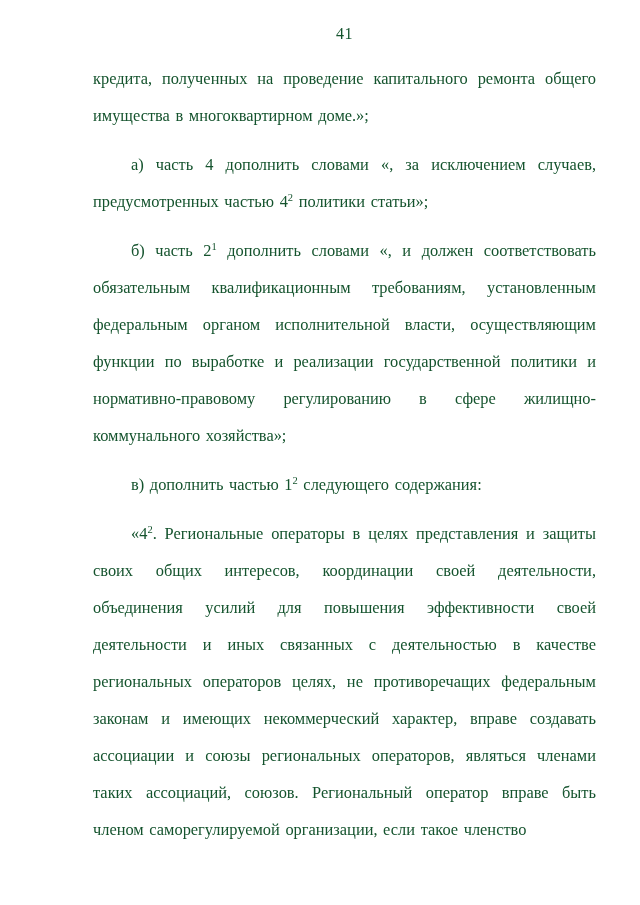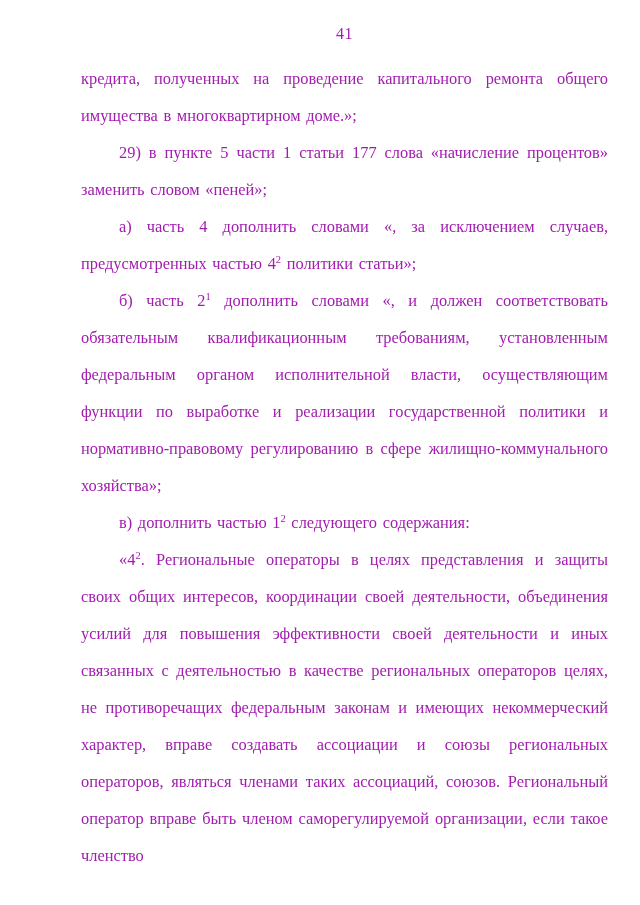--- a/index.html
+++ b/index.html
@@ -10,31 +10,31 @@
     height: 905px;
     overflow: hidden;
   }
   .page {
     box-sizing: border-box;
     width: 640px;
     height: 905px;
     background: #ffffff;
     padding: 24px 32px 0 81px;
     font-family: "Liberation Serif", "DejaVu Serif", serif;
-    color: #a21caf;
+    color: #14532d;
   }
   .page-number {
     text-align: center;
     font-size: 16px;
     line-height: 20px;
     margin: 0 0 16px 0;
     letter-spacing: 0.5px;
   }
   .doc-body p {
-    margin: 0;
+    margin: 12px;
     font-size: 16.4px;
     line-height: 37px;
     text-align: justify;
     text-align-last: left;
     word-spacing: 1.5px;
   }
   .doc-body p.indent {
     text-indent: 38px;
   }
   .doc-body sup {
@@ -44,19 +44,18 @@
     letter-spacing: 0;
   }
 </style>
 </head>
 <body>
 
 <div class="page">
   <div class="page-number">41</div>
   <div class="doc-body">
       <p><span>кредита, полученных на проведение капитального ремонта общего имущества в многоквартирном доме.»;</span></p>
-      <p class="indent"><span>29) в пункте 5 части 1 статьи 177 слова «начисление процентов» заменить словом «пеней»;</span></p>
       <p class="indent"><span>а) часть 4 дополнить словами «, за исключением случаев, предусмотренных частью 4</span><sup>2</sup><span> политики статьи»;</span></p>
       <p class="indent"><span>б) часть 2</span><sup>1</sup><span> дополнить словами «, и должен соответствовать обязательным квалификационным требованиям, установленным федеральным органом исполнительной власти, осуществляющим функции по выработке и реализации государственной политики и нормативно-правовому регулированию в сфере жилищно-коммунального хозяйства»;</span></p>
       <p class="indent"><span>в) дополнить частью 1</span><sup>2</sup><span> следующего содержания:</span></p>
       <p class="indent"><span>«4</span><sup>2</sup><span>. Региональные операторы в целях представления и защиты своих общих интересов, координации своей деятельности, объединения усилий для повышения эффективности своей деятельности и иных связанных с деятельностью в качестве региональных операторов целях, не противоречащих федеральным законам и имеющих некоммерческий характер, вправе создавать ассоциации и союзы региональных операторов, являться членами таких ассоциаций, союзов. Региональный оператор вправе быть членом саморегулируемой организации, если такое членство</span></p>
     </div>
 </div>
 
 </body></html>

